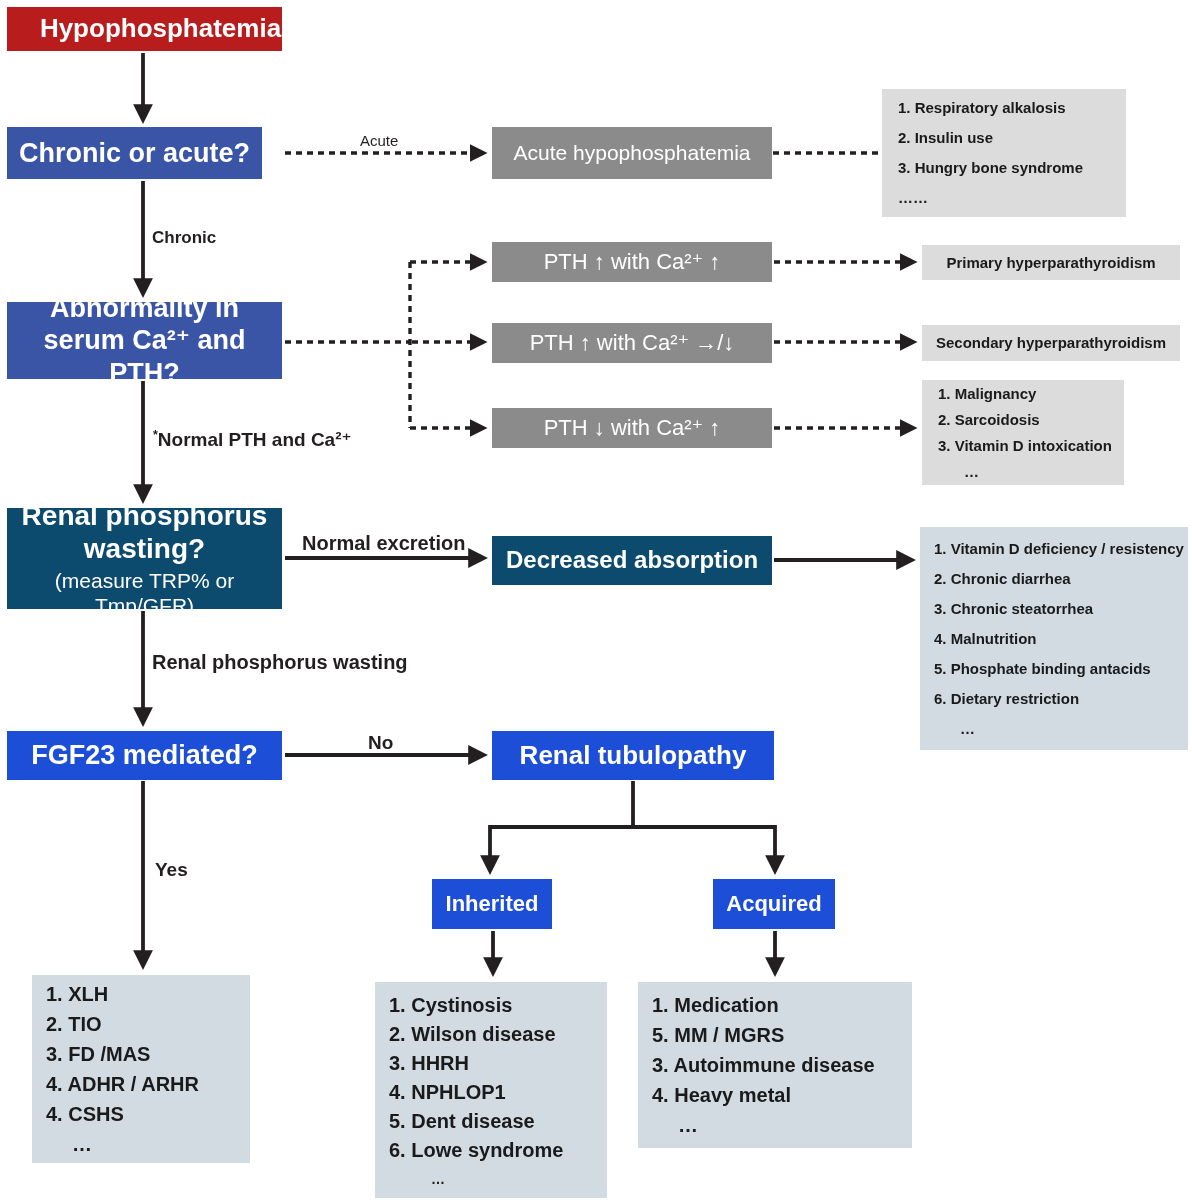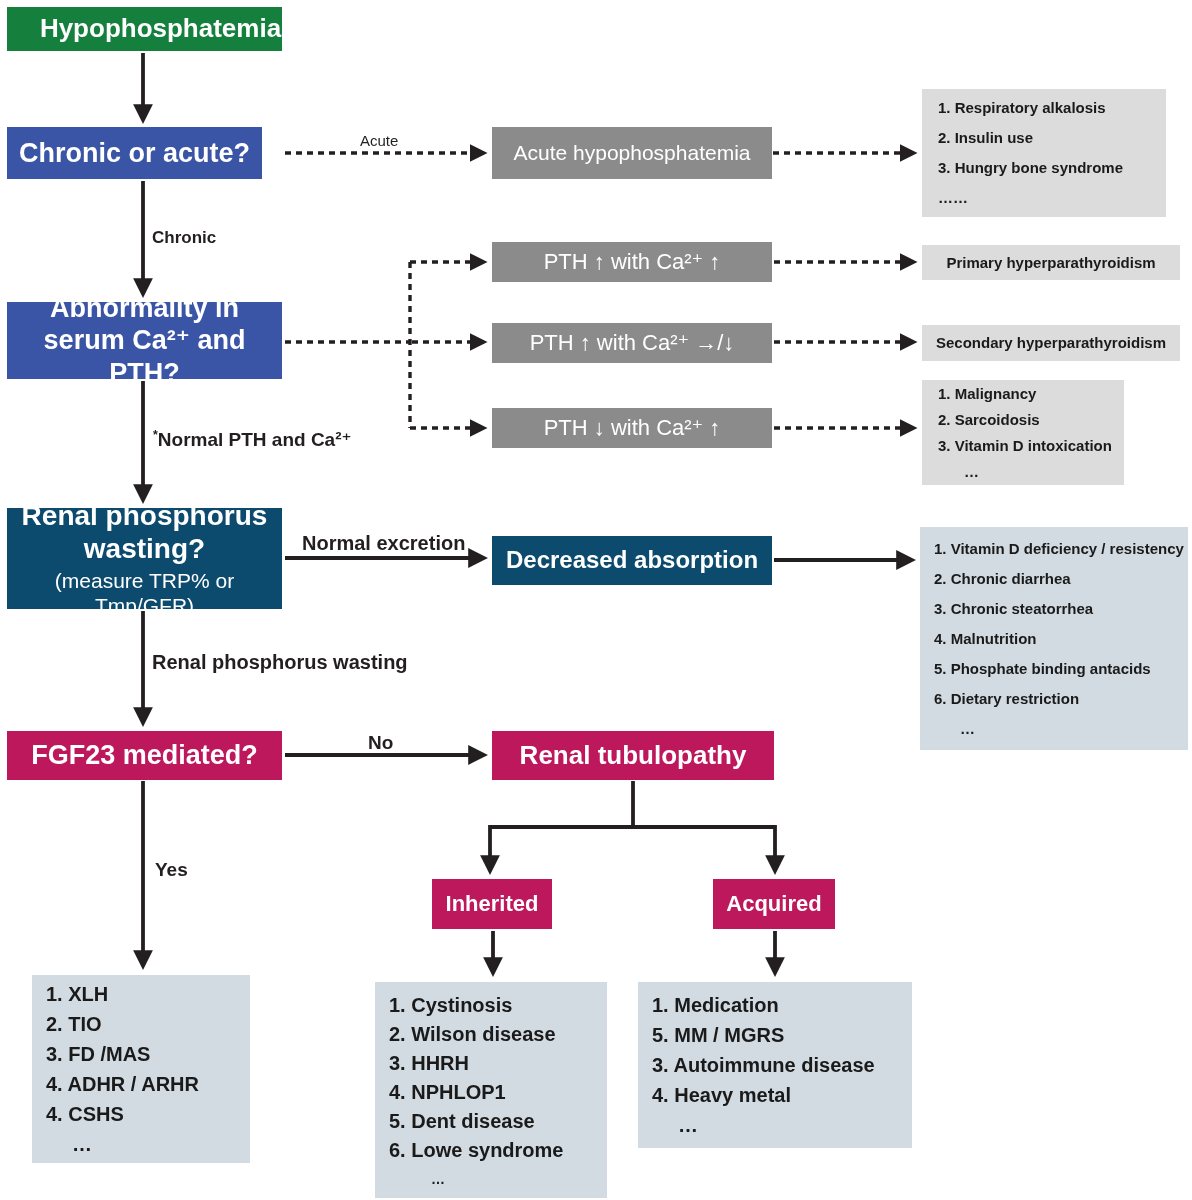--- a/index.html
+++ b/index.html
@@ -3,24 +3,24 @@
 <meta charset="utf-8">
 <style>
   html,body{margin:0;padding:0;background:#ffffff;}
   #stage{
     position:relative;width:1192px;height:1200px;
     font-family:"Liberation Sans","DejaVu Sans",sans-serif;
     color:#231f20;overflow:hidden;background:#ffffff;
   }
   .box{position:absolute;display:flex;flex-direction:column;align-items:center;justify-content:center;
        text-align:center;box-sizing:border-box;line-height:1.2;}
-  .navy{background:#15803d;color:#fff;font-weight:bold;padding-left:32px;}
+  .navy{background:#b91c1c;color:#fff;font-weight:bold;padding-left:32px;}
   .blue{background:#3b55a6;color:#fff;font-weight:bold;}
   .bright{background:#0c4a6e;color:#fff;font-weight:bold;}
-  .steel{background:#be185d;color:#fff;font-weight:bold;}
+  .steel{background:#1d4ed8;color:#fff;font-weight:bold;}
   .gray{background:#8c8b8b;color:#fff;font-weight:normal;}
   .lightgray{background:#dcdcdc;color:#1a1a1a;}
   .bluegray{background:#d2dbe2;color:#1a1a1a;}
   .list{position:absolute;box-sizing:border-box;font-weight:bold;color:#1a1a1a;
         display:flex;flex-direction:column;justify-content:center;}
   .list .item{white-space:nowrap;}
   .indent-last .item:last-child{padding-left:26px;}
   .small-last .item:last-child{font-size:14px;letter-spacing:2px;padding-left:42px;}
   .lbl{position:absolute;white-space:nowrap;}
   svg{position:absolute;left:0;top:0;}
@@ -73,21 +73,21 @@
   </div>
 
   <div class="box blue" style="left:7px;top:127px;width:255px;height:52px;font-size:27px;">
     <span>Chronic or acute?</span>
   </div>
 
   <div class="box gray" style="left:492px;top:127px;width:280px;height:52px;font-size:21px;">
     <span>Acute hypophosphatemia</span>
   </div>
 
-  <div class="list lightgray" style="left:922px;top:89px;width:244px;height:128px;font-size:15px;line-height:30px;padding:6px 0 6px 16px;">
+  <div class="list lightgray" style="left:882px;top:89px;width:244px;height:128px;font-size:15px;line-height:30px;padding:6px 0 6px 16px;">
     <div class="item">1. Respiratory alkalosis</div>
     <div class="item">2. Insulin use</div>
     <div class="item">3. Hungry bone syndrome</div>
     <div class="item">……</div>
   </div>
 
   <div class="box blue" style="left:7px;top:302px;width:275px;height:77px;font-size:27px;">
     <span>Abnormality in</span>
     <span>serum Ca²⁺ and PTH?</span>
   </div>

